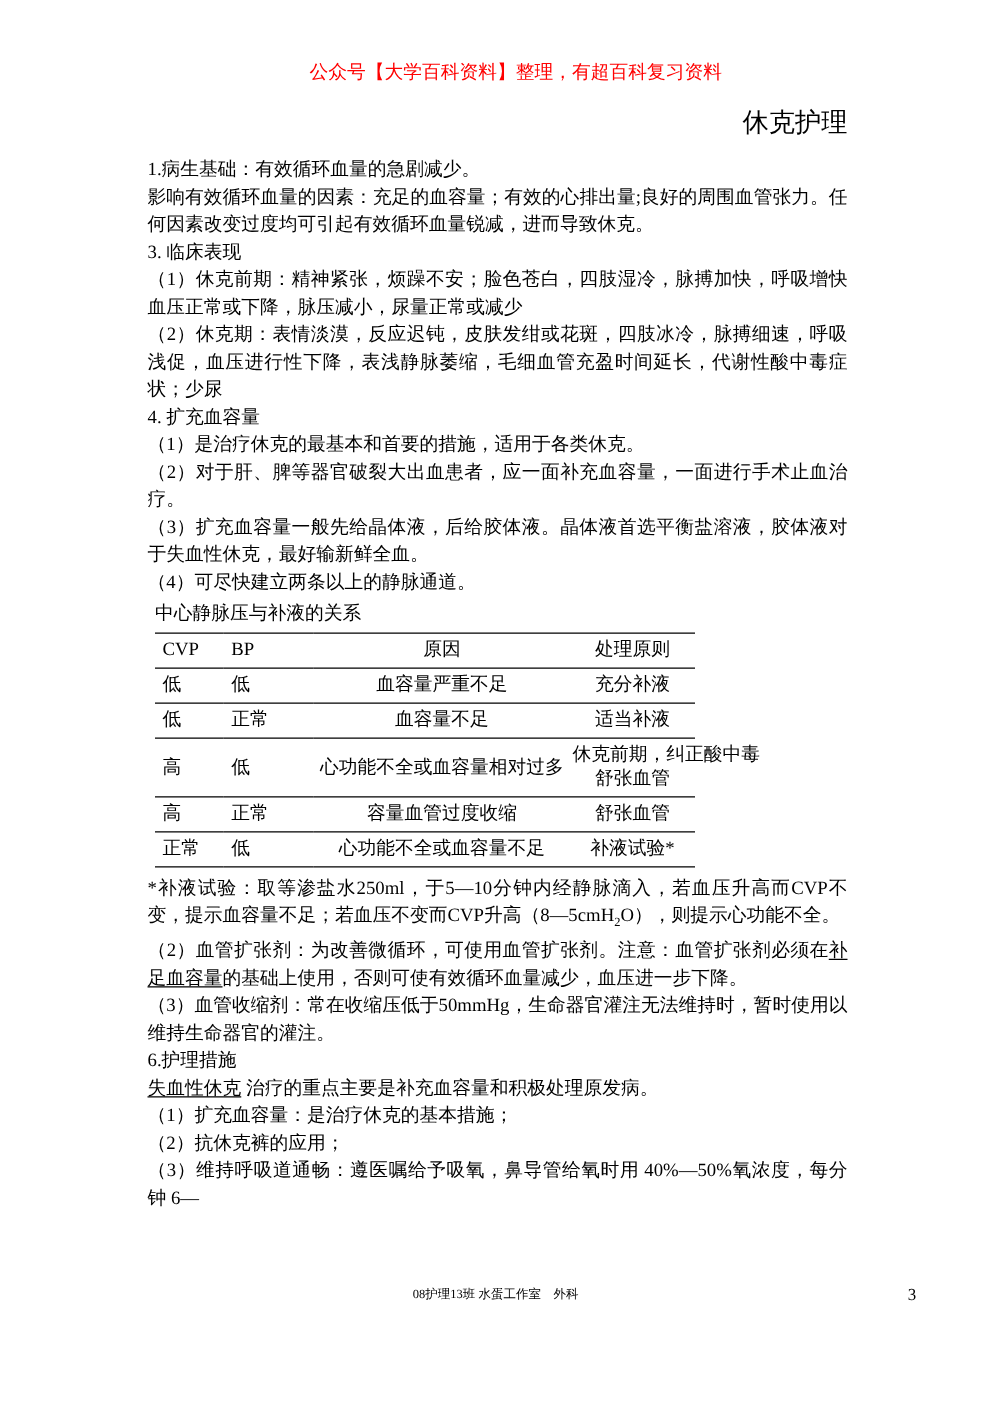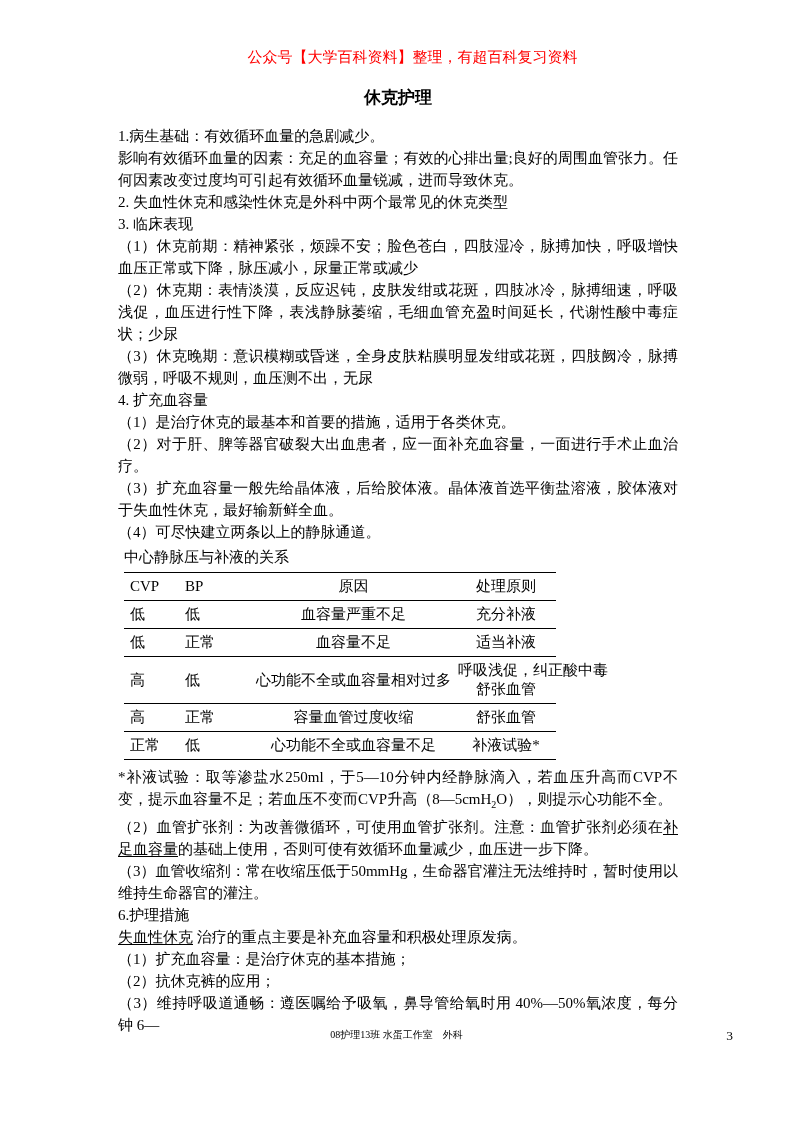--- a/index.html
+++ b/index.html
@@ -8,21 +8,21 @@
     background: #ffffff; color: #000;
     font-family: "Liberation Serif", "DejaVu Serif", serif;
     overflow: hidden;
   }
   .notice {
     position: absolute; top: 32px; left: 0; width: 100%;
     text-align: center; font-size: 15px; color: #ff0000; margin: 16px;
   }
   .content { position: absolute; top: 86px; left: 118px; width: 560px; }
   .title {
-    text-align: center; font-size: 17px; font-weight: 700;
+    text-align: right; font-size: 21px; font-weight: 400;
     line-height: 24px; margin: 0 0 15px 0;
   }
   .para { font-size: 15px; line-height: 22px; text-align: justify; margin: 0; }
   u { text-decoration: underline; text-underline-offset: 2px; }
   .table-caption { text-align: left; font-size: 15px; line-height: 22px; margin: 3px 0 4px 6px; width: 432px; }
   table.cvp {
     border-collapse: collapse; table-layout: fixed; width: 432px;
     margin-left: 6px; border-top: 1px solid #000;
   }
   table.cvp th, table.cvp td {
@@ -46,25 +46,23 @@
 <div class="page">
 
   <p class="notice">公众号【大学百科资料】整理，有超百科复习资料</p>
 
   <div class="content">
 
     <h1 class="title">休克护理</h1>
 
     <p class="para">1.病生基础：有效循环血量的急剧减少。</p>
     <p class="para">影响有效循环血量的因素：充足的血容量；有效的心排出量;良好的周围血管张力。任何因素改变过度均可引起有效循环血量锐减，进而导致休克。</p>
-    <p class="para">2. 失血性休克和感染性休克是外科中两个最常见的休克类型</p>
     <p class="para">3. 临床表现</p>
     <p class="para">（1）休克前期：精神紧张，烦躁不安；脸色苍白，四肢湿冷，脉搏加快，呼吸增快血压正常或下降，脉压减小，尿量正常或减少</p>
     <p class="para">（2）休克期：表情淡漠，反应迟钝，皮肤发绀或花斑，四肢冰冷，脉搏细速，呼吸浅促，血压进行性下降，表浅静脉萎缩，毛细血管充盈时间延长，代谢性酸中毒症状；少尿</p>
-    <p class="para">（3）休克晚期：意识模糊或昏迷，全身皮肤粘膜明显发绀或花斑，四肢阙冷，脉搏微弱，呼吸不规则，血压测不出，无尿</p>
     <p class="para">4. 扩充血容量</p>
     <p class="para">（1）是治疗休克的最基本和首要的措施，适用于各类休克。</p>
     <p class="para">（2）对于肝、脾等器官破裂大出血患者，应一面补充血容量，一面进行手术止血治疗。</p>
     <p class="para">（3）扩充血容量一般先给晶体液，后给胶体液。晶体液首选平衡盐溶液，胶体液对于失血性休克，最好输新鲜全血。</p>
     <p class="para">（4）可尽快建立两条以上的静脉通道。</p>
 
     <p class="table-caption">中心静脉压与补液的关系</p>
 
     <table class="cvp">
       <colgroup>
@@ -91,21 +89,21 @@
         <tr>
           <td class="al">低</td>
           <td class="al">正常</td>
           <td class="ac">血容量不足</td>
           <td class="ac c4">适当补液</td>
         </tr>
         <tr>
           <td class="al">高</td>
           <td class="al">低</td>
           <td class="ac">心功能不全或血容量相对过多</td>
-          <td class="ac c4">呼吸浅促，纠正酸中毒
+          <td class="ac c4">休克前期，纠正酸中毒
 舒张血管</td>
         </tr>
         <tr>
           <td class="al">高</td>
           <td class="al">正常</td>
           <td class="ac">容量血管过度收缩</td>
           <td class="ac c4">舒张血管</td>
         </tr>
         <tr>
           <td class="al">正常</td>

